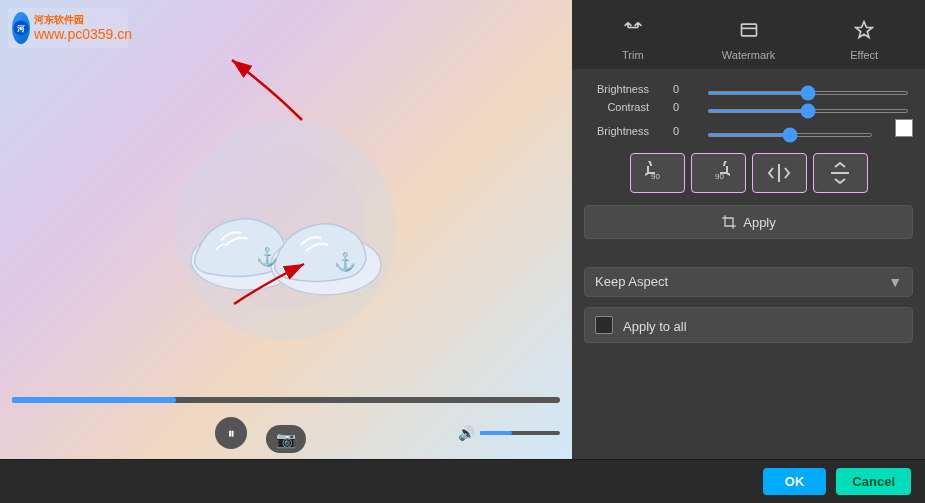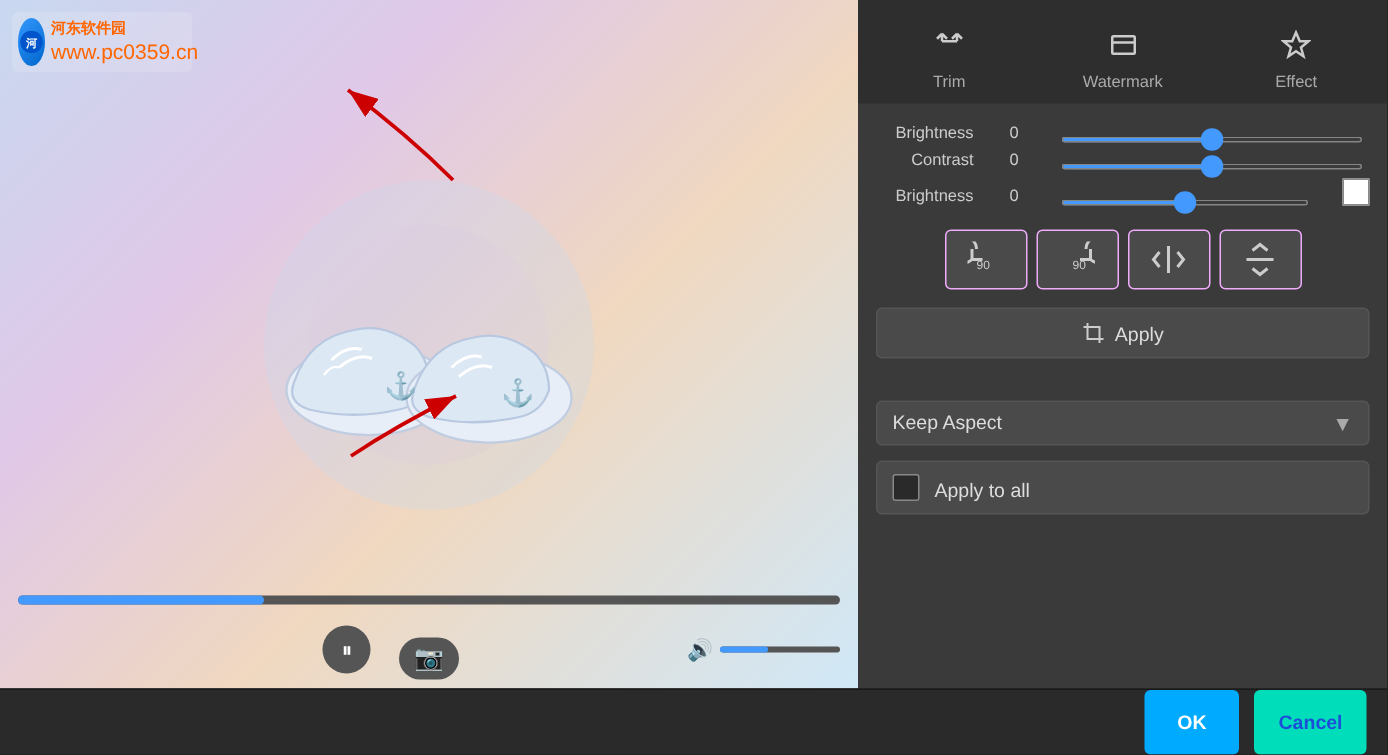--- a/index.html
+++ b/index.html
@@ -332,40 +332,41 @@
       justify-content: center;
       cursor: pointer;
       color: #ccc;
     }
 
     
     .bottom-bar {
       background: #2a2a2a;
       height: 44px;
       display: flex;
+      align-items: center;
       justify-content: flex-end;
       padding: 0 14px;
       gap: 10px;
       border-top: 1px solid #1a1a1a;
     }
 
     .ok-btn {
       background: #00aaff;
       color: #fff;
       border: none;
       border-radius: 4px;
       padding: 6px 22px;
       font-size: 13px;
       cursor: pointer;
       font-weight: bold;
     }
 
     .cancel-btn {
       background: #00ddbb;
-      color: #1d4ed8;
+      color: #14532d;
       border: none;
       border-radius: 4px;
       padding: 6px 16px;
       font-size: 13px;
       cursor: pointer;
       font-weight: bold;
     }
 
     input[type=range] {
       flex: 1;

